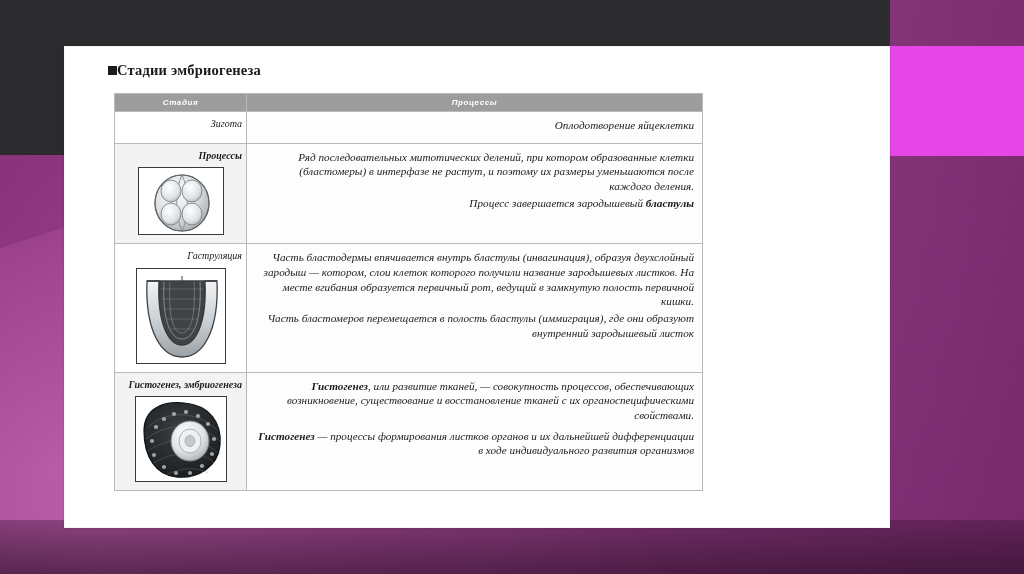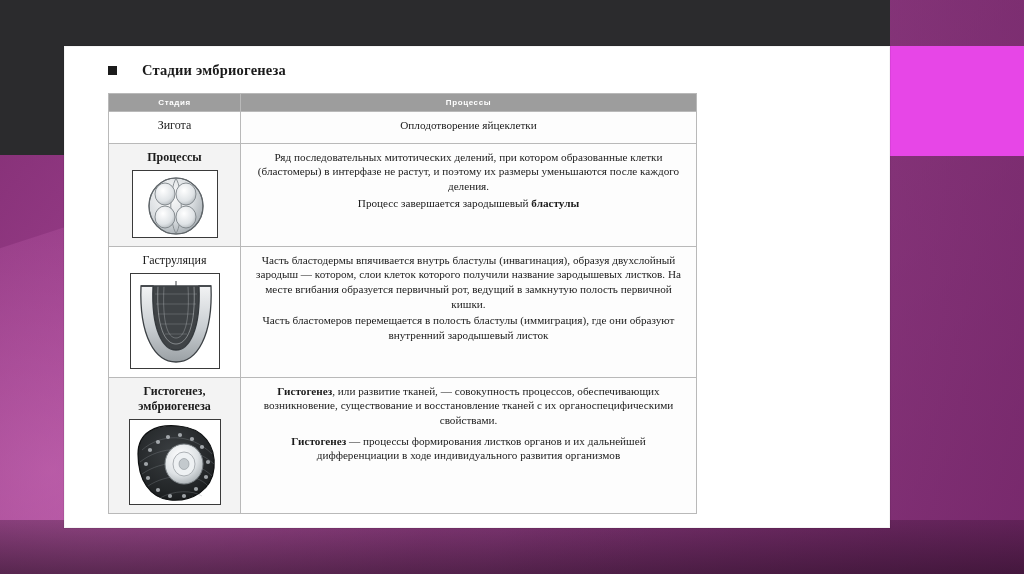--- a/index.html
+++ b/index.html
@@ -51,77 +51,78 @@
   }
   .doc-inner {
     padding: 14px 22px 0 22px;
     position: relative;
     height: 100%;
   }
 
   .doc-title {
     display: flex;
     align-items: center;
-    gap: 25px;
+    gap: 0;
     font-family: "Liberation Serif", serif;
     font-weight: bold;
     font-size: 14.5px;
     color: #1b1b1b;
     margin: 2px 0 14px 22px;
     letter-spacing: 0.2px;
   }
   .bullet-square {
     width: 9px; height: 9px; background: #1b1b1b; display: inline-block;
     flex: 0 0 auto;
   }
 
   
   table.emb {
     border-collapse: collapse;
     width: 588px;
-    margin-left: 22px;
+    margin-left: 28px;
     table-layout: fixed;
+    font-style: italic;
   }
   table.emb td, table.emb th {
     border: 1px solid #b9b9b9;
     vertical-align: top;
   }
   thead th {
     background: #9d9d9d;
     color: #ffffff;
     font-family: "Liberation Sans", sans-serif;
     font-size: 8px;
     font-weight: bold;
     letter-spacing: 0.6px;
     text-align: center;
     padding: 4px 2px 4px 2px;
     height: 17px;
   }
   .col-stage { width: 132px; }
   .col-proc  { width: 456px; }
 
   td.stage {
-    text-align: center;
-    font-family: "Liberation Serif", serif;
-    font-size: 12px;
+    text-align: right;
+    font-family: "Liberation Serif", serif;
+    font-size: 10px;
     color: #1b1b1b;
     padding: 6px 4px 8px 4px;
     background: #f3f3f3;
   }
   td.stage.plain { background: #ffffff; }
   td.stage .stage-label { font-weight: bold; display: block; line-height: 1.25; }
   td.stage .stage-label.thin { font-weight: normal; }
 
   td.proc {
     font-family: "Liberation Serif", serif;
     font-size: 11.2px;
     line-height: 1.31;
     color: #1b1b1b;
     padding: 6px 8px 8px 8px;
-    text-align: center;
+    text-align: right;
     background: #fdfdfd;
   }
   td.proc p { margin: 0 0 2px 0; }
   td.proc p.gap { margin-top: 6px; }
   td.proc b { font-weight: bold; }
 
   .figbox {
     border: 1px solid #3a3a3a;
     background: #ffffff;
     margin: 5px auto 0 auto;

